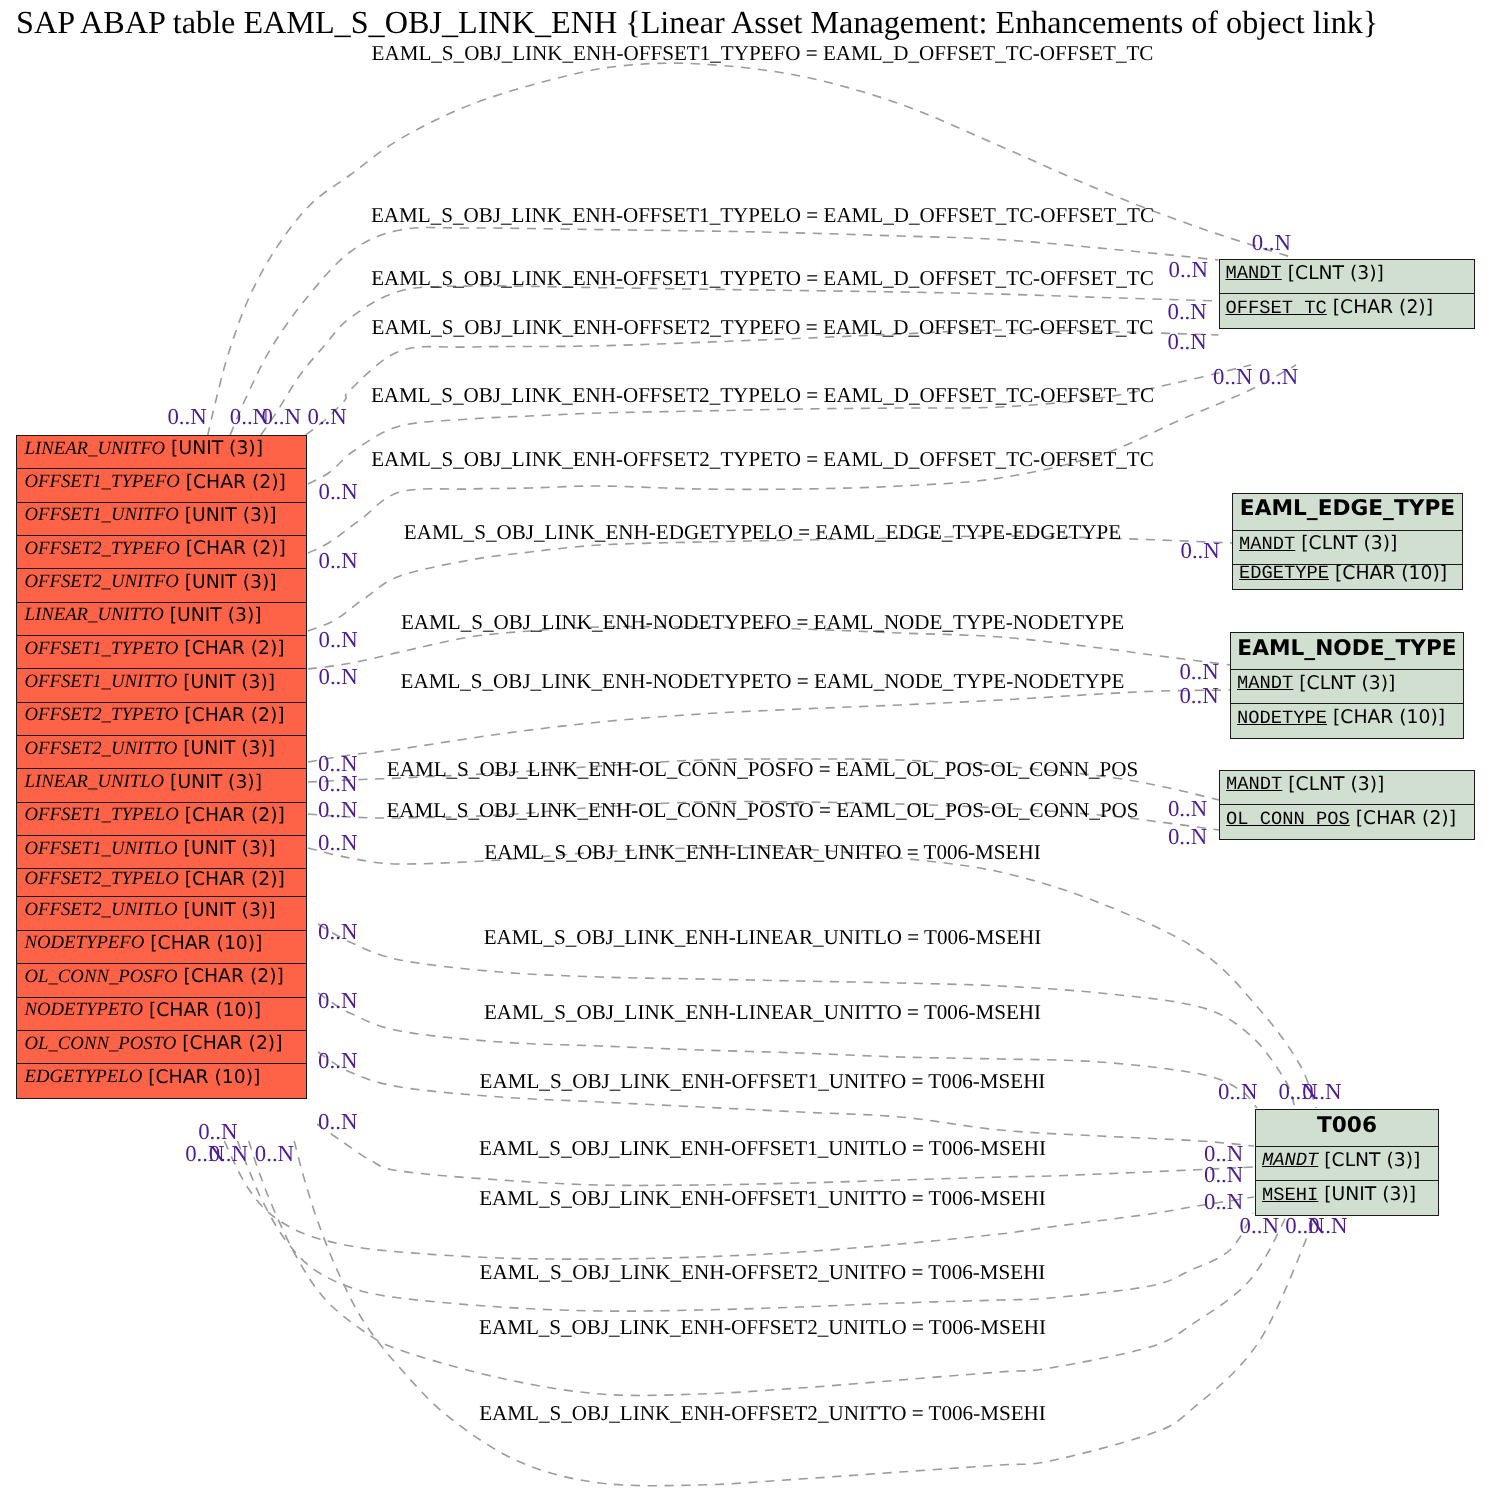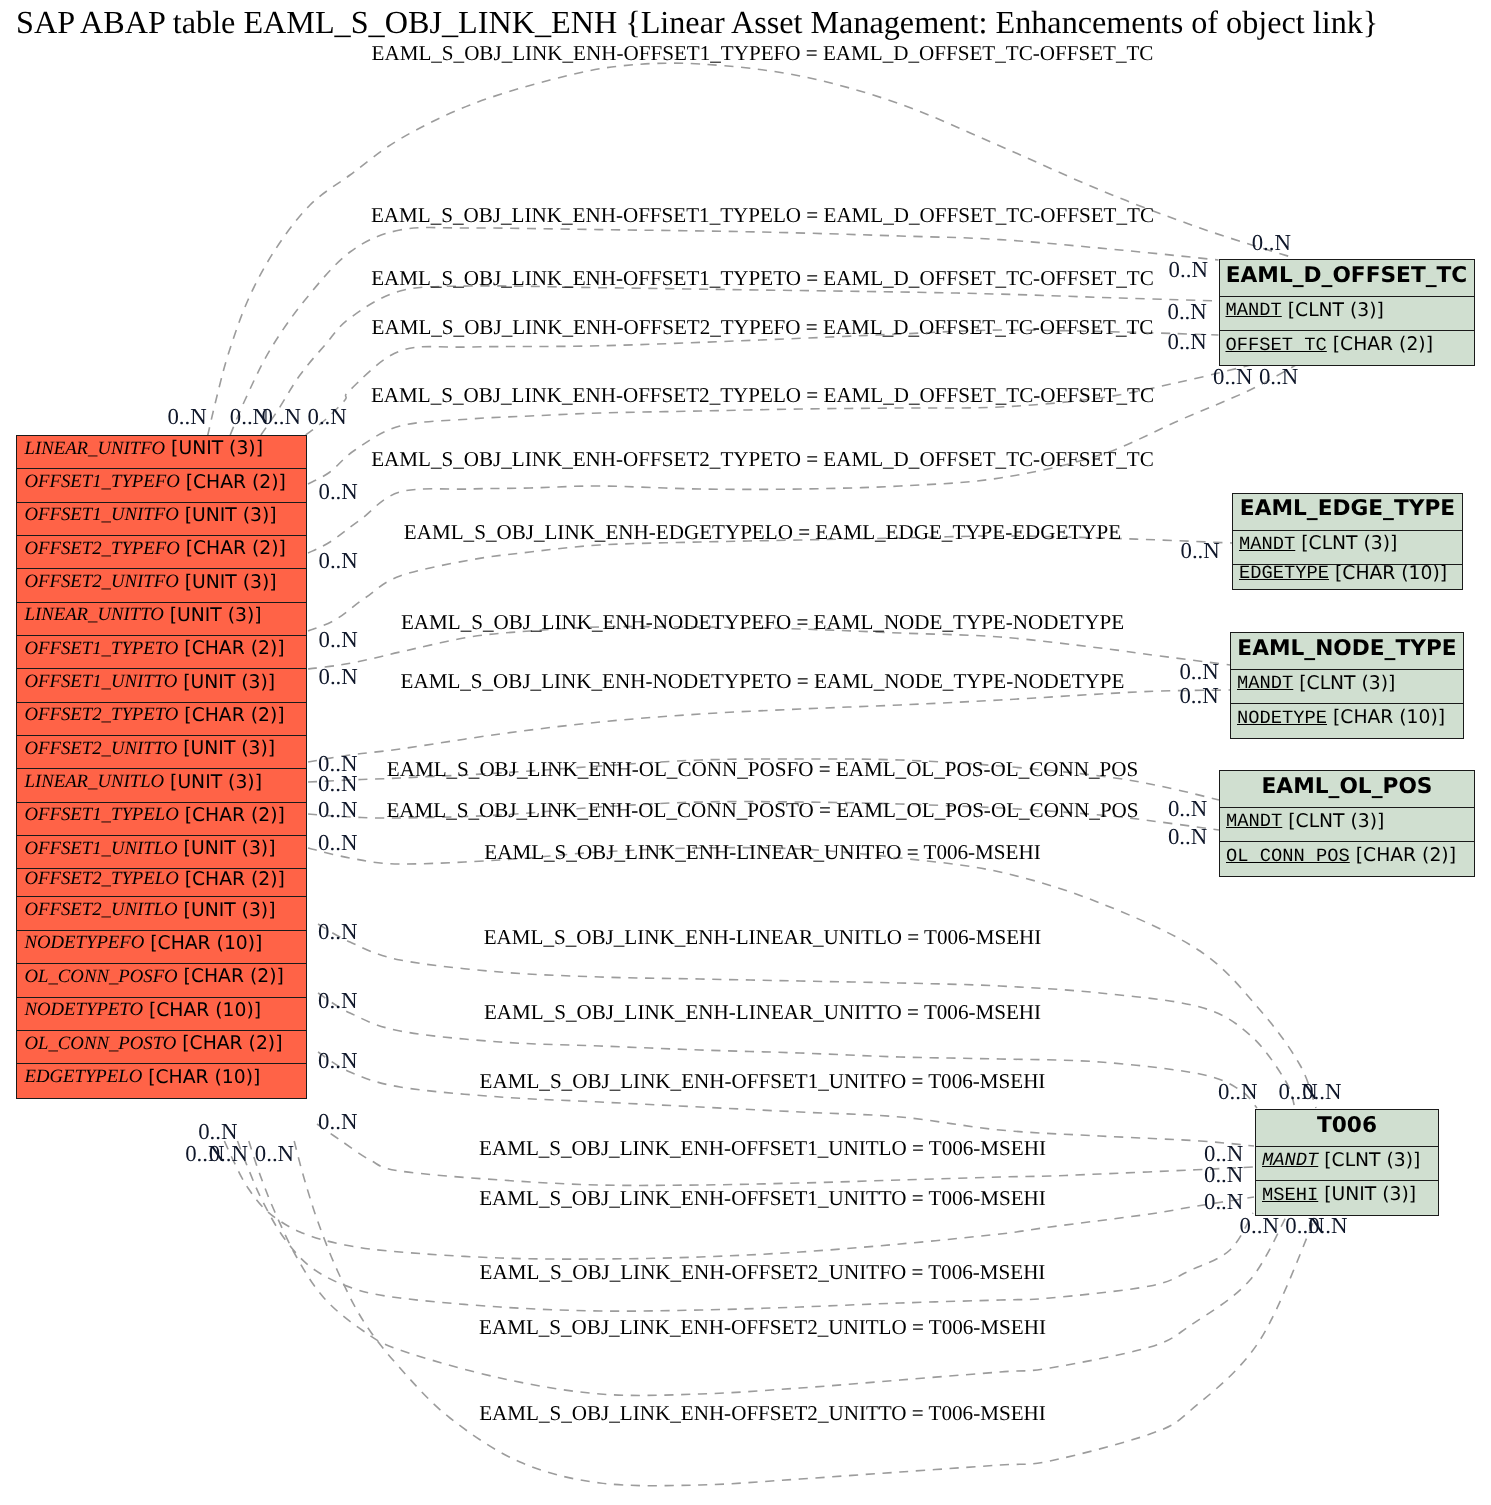--- a/index.html
+++ b/index.html
@@ -20,21 +20,21 @@
   .ref-table .tbl-row{padding-left:6px;}
   .ref-table .fname.key{text-decoration:underline;font-family:Liberation Mono, monospace;}
   .ref-table .fname.ital{font-style:italic;}
   .ftype{white-space:pre;}
   .ftype::before{content:" ";}
   .rel-label{position:absolute;left:0;width:1525px;text-align:center;
        font-family:"Liberation Serif",serif;font-size:21.1px;line-height:26px;color:#000;}
   #edges{position:absolute;left:0;top:0;}
   #edges path{fill:none;stroke:#9c9c9c;stroke-width:1.6;stroke-dasharray:9.2 7.6;}
   .card{position:absolute;font-family:"Liberation Serif",serif;font-size:22.8px;
-       line-height:24px;color:#0f172a;white-space:nowrap;}
+       line-height:24px;color:#4c1d95;white-space:nowrap;}
 </style>
 </head>
 <body>
 
 <div id="page-title">SAP ABAP table EAML_S_OBJ_LINK_ENH {Linear Asset Management: Enhancements of object link}</div>
 
 <svg id="edges" width="1491" height="1505">
   <path d="M207.6,436.0 C209.0,430.0 212.6,413.5 216.0,400.0 C219.4,386.5 222.7,371.7 228.0,355.0 C233.3,338.3 240.2,317.5 248.0,300.0 C255.8,282.5 264.7,265.8 275.0,250.0 C285.3,234.2 297.5,217.5 310.0,205.0 C322.5,192.5 335.0,186.0 350.0,175.0 C365.0,164.0 380.0,150.7 400.0,139.0 C420.0,127.3 445.0,114.8 470.0,105.0 C495.0,95.2 525.0,86.5 550.0,80.0 C575.0,73.5 595.0,68.7 620.0,66.0 C645.0,63.3 670.0,62.3 700.0,64.0 C730.0,65.7 766.7,69.3 800.0,76.0 C833.3,82.7 866.7,92.3 900.0,104.0 C933.3,115.7 966.7,131.7 1000.0,146.0 C1033.3,160.3 1066.7,176.3 1100.0,190.0 C1133.3,203.7 1168.2,216.8 1200.0,228.0 C1231.8,239.2 1275.8,252.2 1291.0,257.0"></path>
   <path d="M230.2,435.0 C232.7,429.2 238.4,414.2 245.0,400.0 C251.6,385.8 260.0,366.7 270.0,350.0 C280.0,333.3 291.7,316.3 305.0,300.0 C318.3,283.7 334.2,263.7 350.0,252.0 C365.8,240.3 380.0,234.0 400.0,230.0 C420.0,226.0 436.7,228.1 470.0,228.0 C503.3,227.9 551.7,228.9 600.0,229.6 C648.3,230.3 710.0,230.9 760.0,232.0 C810.0,233.1 860.0,234.7 900.0,236.0 C940.0,237.3 963.3,237.3 1000.0,239.6 C1036.7,241.9 1083.6,246.6 1120.0,250.0 C1156.4,253.4 1202.1,258.3 1218.5,260.0"></path>
   <path d="M260.9,435.0 C263.8,430.8 271.5,420.0 278.0,410.0 C284.5,400.0 292.2,385.8 300.0,375.0 C307.8,364.2 316.7,354.5 325.0,345.0 C333.3,335.5 337.5,327.0 350.0,318.0 C362.5,309.0 380.0,296.3 400.0,291.0 C420.0,285.7 436.7,286.6 470.0,286.0 C503.3,285.4 551.7,287.0 600.0,287.7 C648.3,288.4 710.0,289.3 760.0,290.0 C810.0,290.7 860.0,291.3 900.0,292.0 C940.0,292.7 963.3,293.1 1000.0,294.1 C1036.7,295.1 1083.6,296.9 1120.0,298.0 C1156.4,299.1 1202.1,300.5 1218.5,301.0"></path>
@@ -134,23 +134,20 @@
     <span class="fname">OL_CONN_POSTO</span>
       <span class="ftype">[CHAR (2)]</span>
   </div>
   <div class="tbl-row" style="height:33.35px">
     <span class="fname">EDGETYPELO</span>
       <span class="ftype">[CHAR (10)]</span>
   </div>
 </div>
 
 <div class="table ref-table" style="left:1218.5px;top:259px;width:256px">
-  <div class="tbl-header" style="height:37px">
-    <span>EAML_D_OFFSET_TC</span>
-  </div>
   <div class="tbl-row" style="height:34px">
     <span class="fname key">MANDT</span>
       <span class="ftype">[CLNT (3)]</span>
   </div>
   <div class="tbl-row" style="height:34px">
     <span class="fname key">OFFSET_TC</span>
       <span class="ftype">[CHAR (2)]</span>
   </div>
 </div>
 <div class="table ref-table" style="left:1232px;top:492.5px;width:231px">
@@ -173,23 +170,20 @@
   <div class="tbl-row" style="height:34px">
     <span class="fname key">MANDT</span>
       <span class="ftype">[CLNT (3)]</span>
   </div>
   <div class="tbl-row" style="height:34px">
     <span class="fname key">NODETYPE</span>
       <span class="ftype">[CHAR (10)]</span>
   </div>
 </div>
 <div class="table ref-table" style="left:1219px;top:770px;width:256px">
-  <div class="tbl-header" style="height:37px">
-    <span>EAML_OL_POS</span>
-  </div>
   <div class="tbl-row" style="height:34px">
     <span class="fname key">MANDT</span>
       <span class="ftype">[CLNT (3)]</span>
   </div>
   <div class="tbl-row" style="height:34px">
     <span class="fname key">OL_CONN_POS</span>
       <span class="ftype">[CHAR (2)]</span>
   </div>
 </div>
 <div class="table ref-table" style="left:1255px;top:1109px;width:184px">

